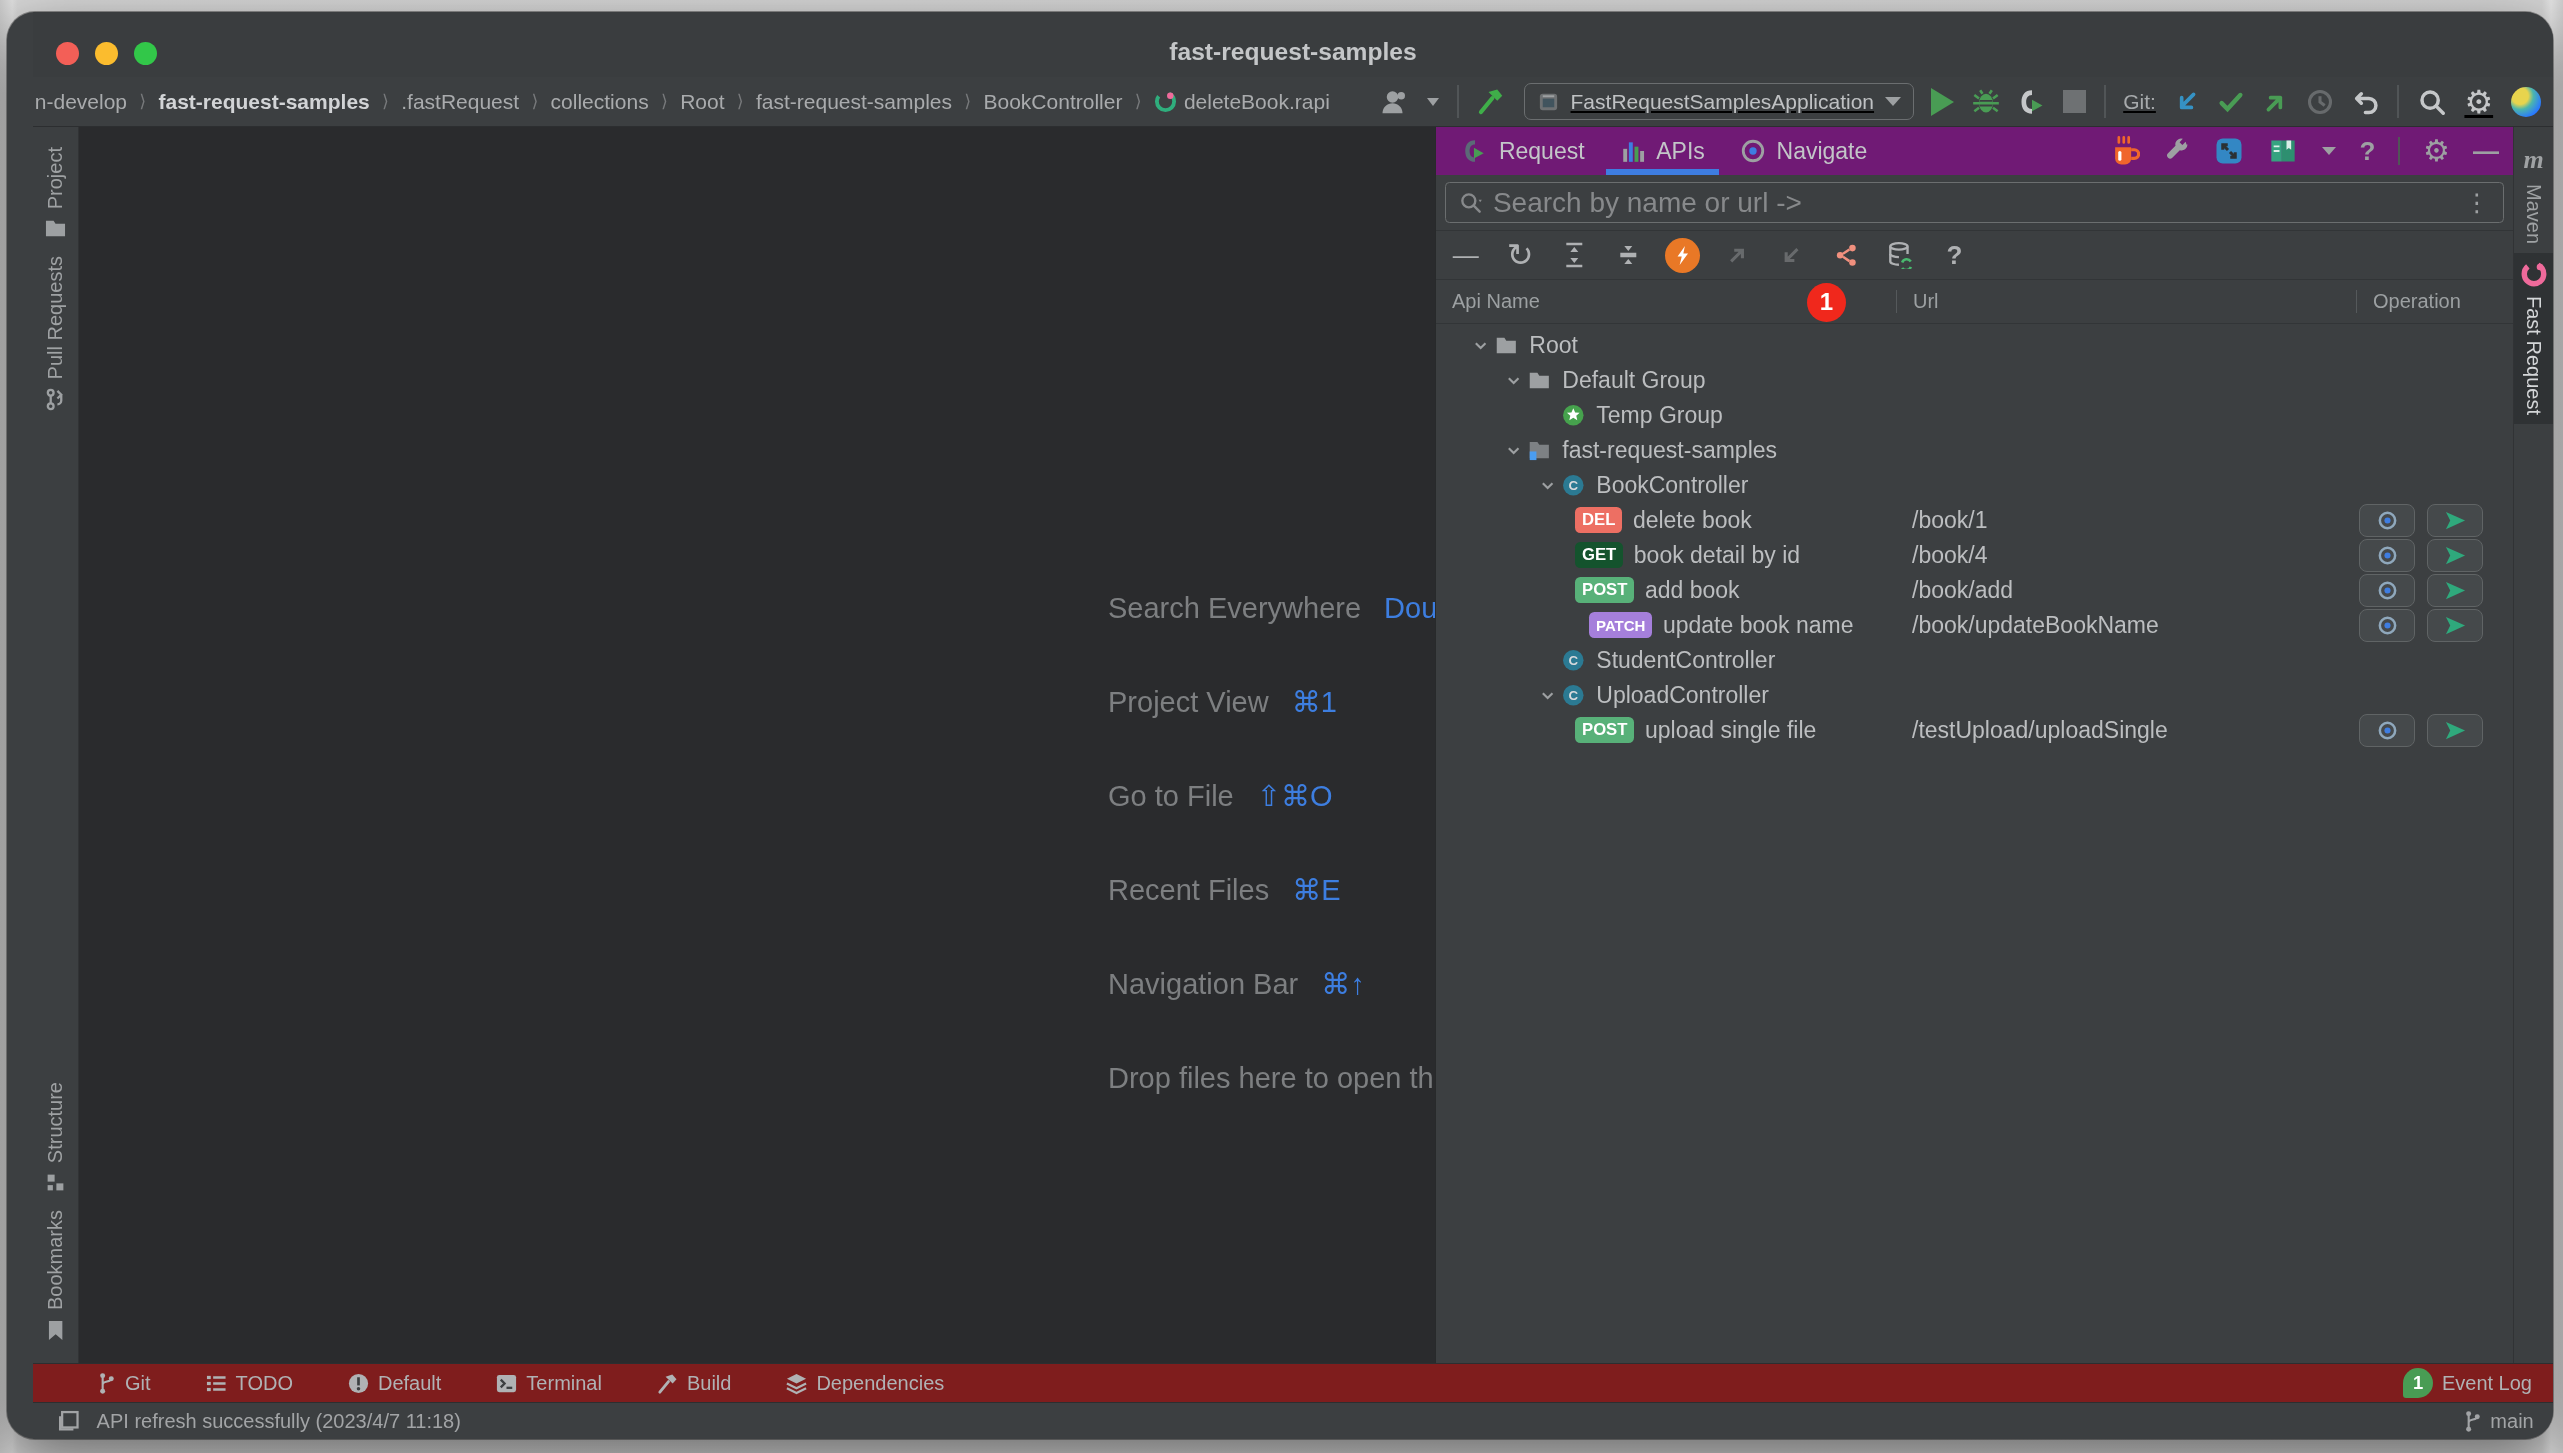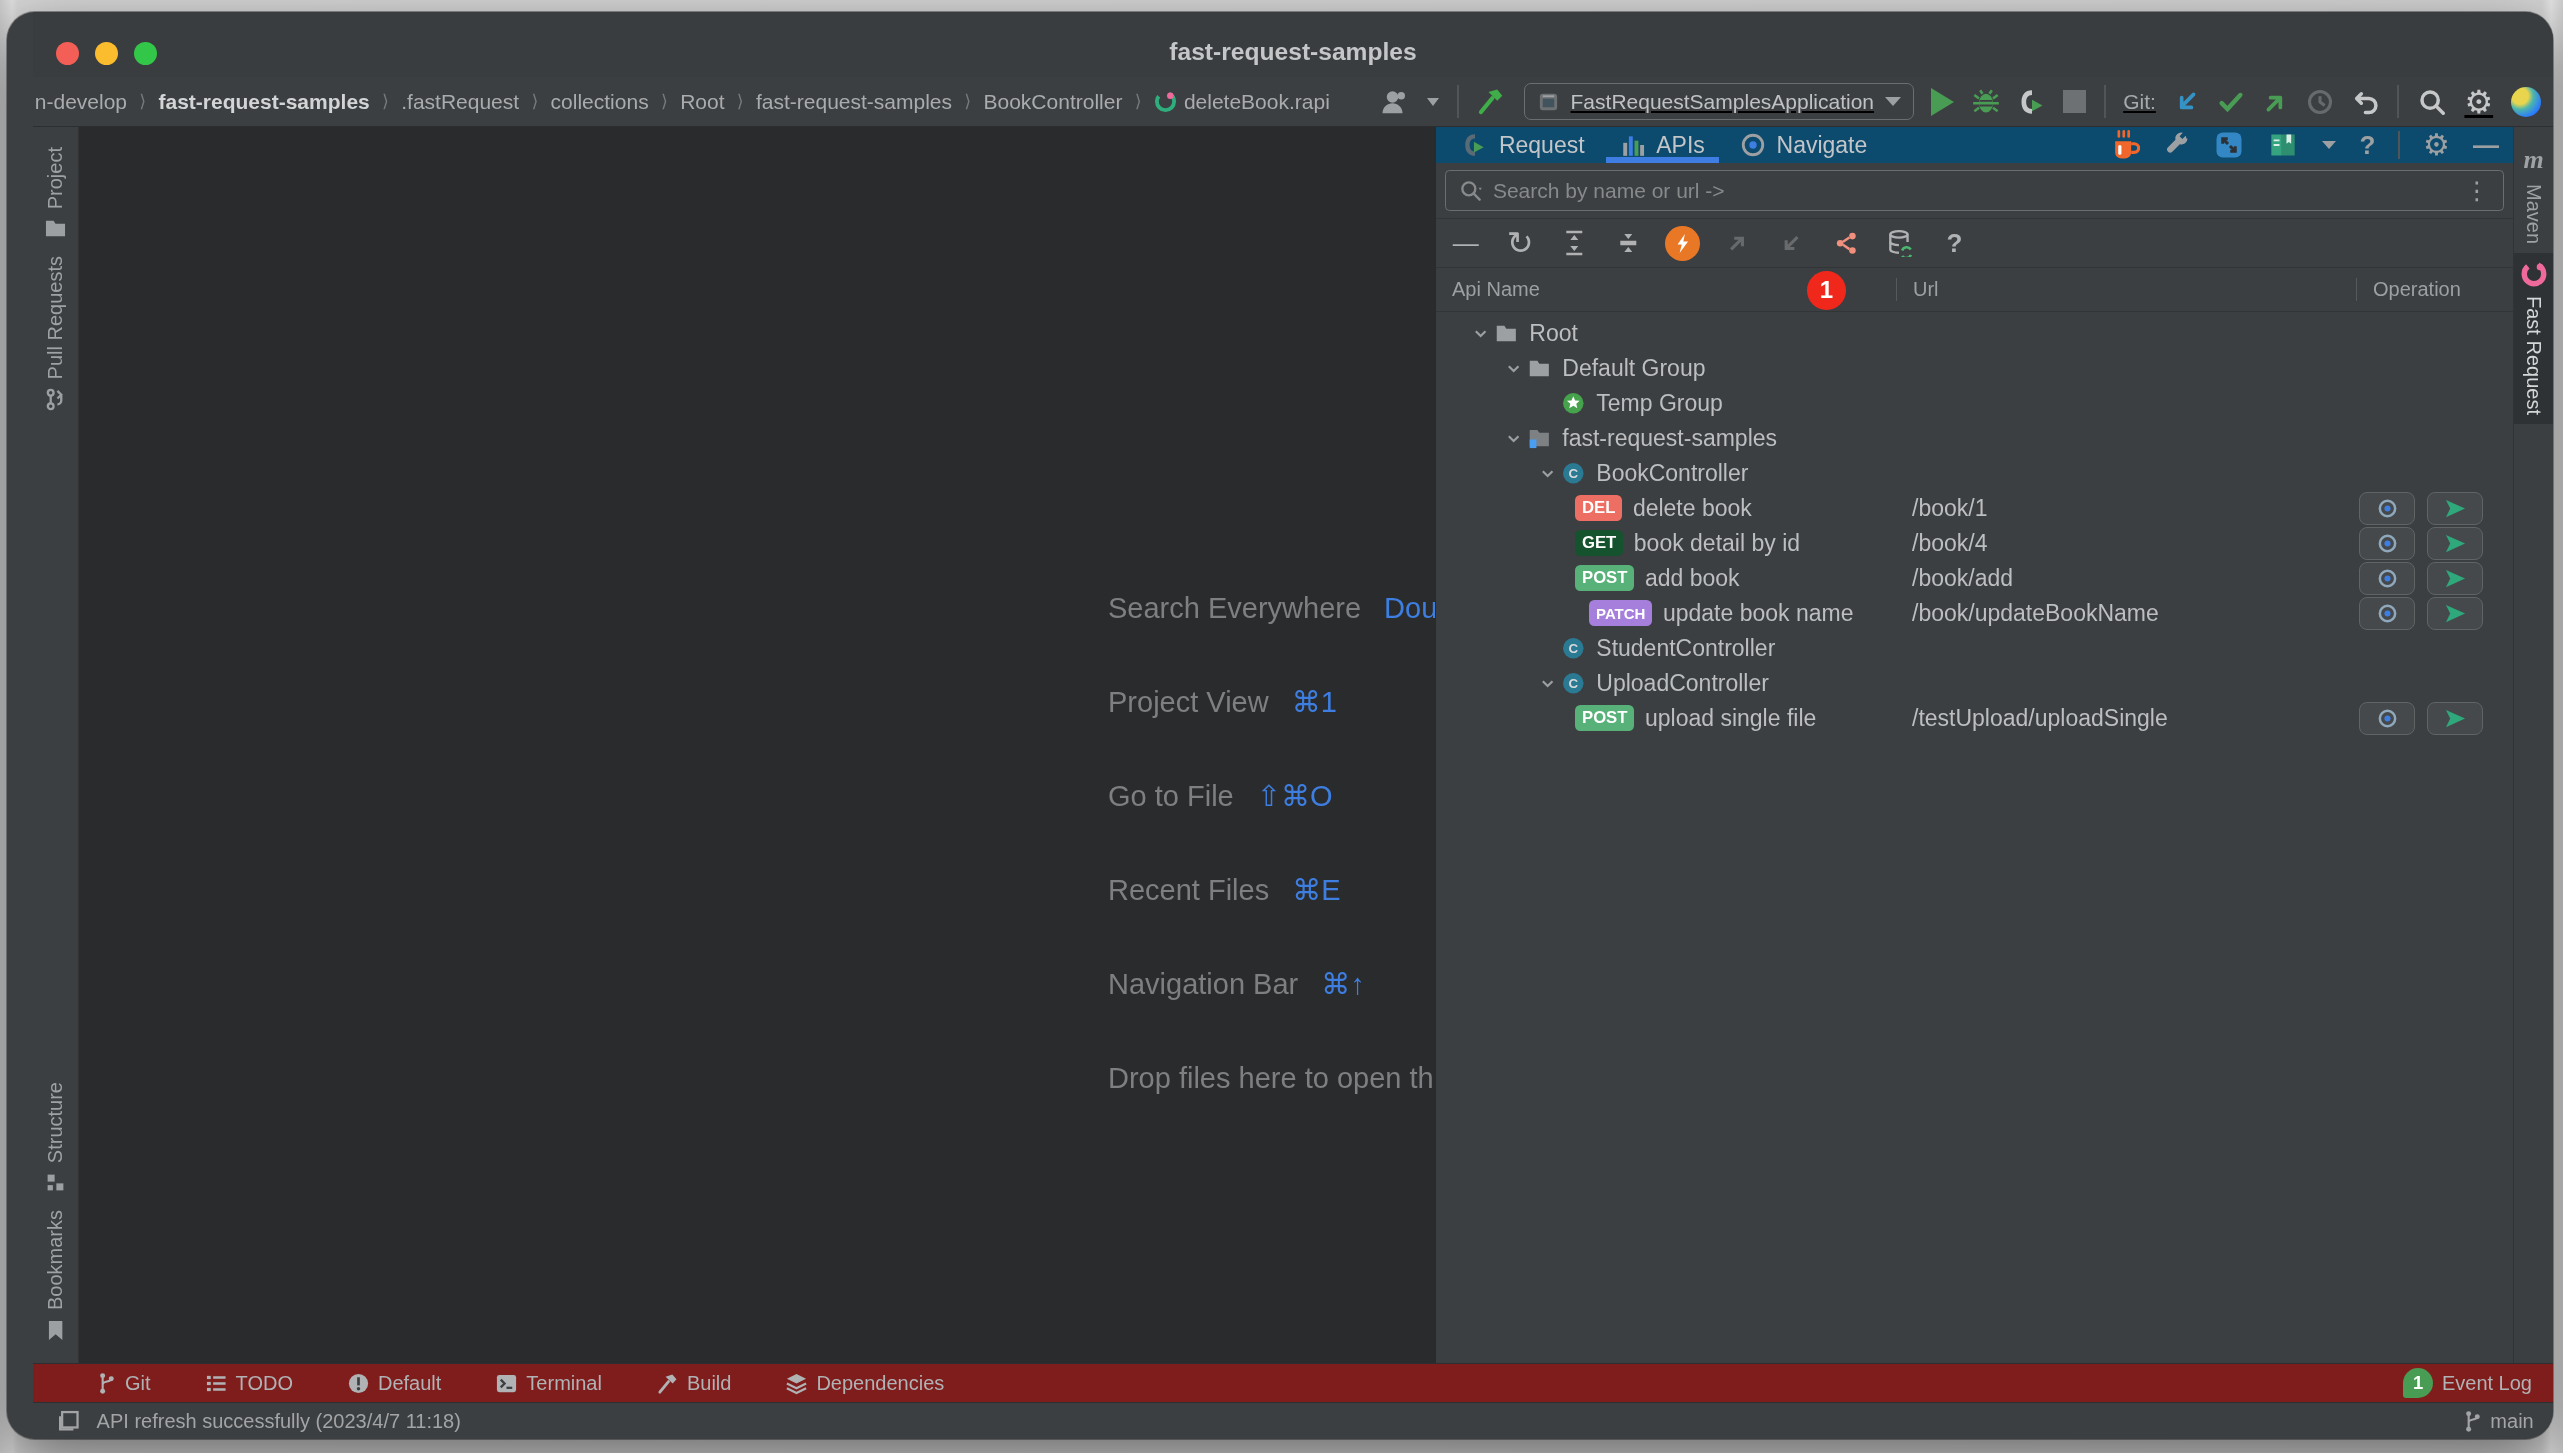--- a/index.html
+++ b/index.html
@@ -57,32 +57,32 @@
   .vtext-down { writing-mode:vertical-rl; white-space:nowrap; }
   .spacer { flex:1 1 auto; }
   .editor { flex:1 1 auto; background:#2a2b2d; position:relative; overflow:hidden; }
   .hints { position:absolute; left:1029px; top:434px; }
   .hint-row { height:94px; display:flex; align-items:center; gap:23px; white-space:nowrap; }
   .hint-label { color:#7d7f81; font-size:29px; }
   .hint-key { color:#3d7ee0; font-size:29px; }
   
   .panel { width:1078px; flex:none; background:#3c3f41; border-left:1.8px solid #282a2b;
     display:flex; flex-direction:column; min-height:0; }
-  .panel-header { height:36px; flex:none; background:#0c4a6e; display:flex; align-items:center;
+  .panel-header { height:48px; flex:none; background:#701a75; display:flex; align-items:center;
     padding:0 14px 0 8.8px; }
   .ptab { display:flex; align-items:center; gap:10.5px; padding:0 17.6px; height:100%;
     position:relative; color:#c3c6c8; font-size:23px; cursor:default; }
   .ptab.active::after { content:""; position:absolute; left:3.5px; right:3.5px; bottom:0;
     height:6.1px; background:#3e7de1; }
   .ph-icons { margin-left:auto; display:flex; align-items:center; gap:23px; }
   .searchwrap { height:56px; flex:none; padding:7px 8.8px 7px 8.8px; border-bottom:1.8px solid #323537; }
   .searchfield { height:100%; border:1.8px solid #6b6e6f; border-radius:4.4px; display:flex;
     align-items:center; padding:0 12.3px; gap:8.8px; background:#3c3f41; }
   .searchfield input { flex:1; background:transparent; border:none; outline:none;
-    color:#c5c7c9; font-size:21px; font-family:"Liberation Sans",sans-serif; }
+    color:#c5c7c9; font-size:28px; font-family:"Liberation Sans",sans-serif; }
   .searchfield input::placeholder { color:#87898b; }
   .dots { color:#9da0a2; font-size:24.6px; letter-spacing:1.8px; }
   .ptoolbar { height:49px; flex:none; display:flex; align-items:center; gap:19.3px;
     padding:0 12.3px; border-bottom:1.8px solid #323537; }
   .tbtn { width:35px; height:35px; display:flex; align-items:center; justify-content:center; }
   .tbtn .glyph { color:#afb1b3; }
   .tbtn.disabled .glyph, .tbtn.disabled svg { opacity:.38; }
   .orangecircle { width:35px; height:35px; border-radius:50%; background:#e97826;
     display:flex; align-items:center; justify-content:center; }
   .thead { height:44px; flex:none; display:flex; align-items:center; color:#9ca0a2;

